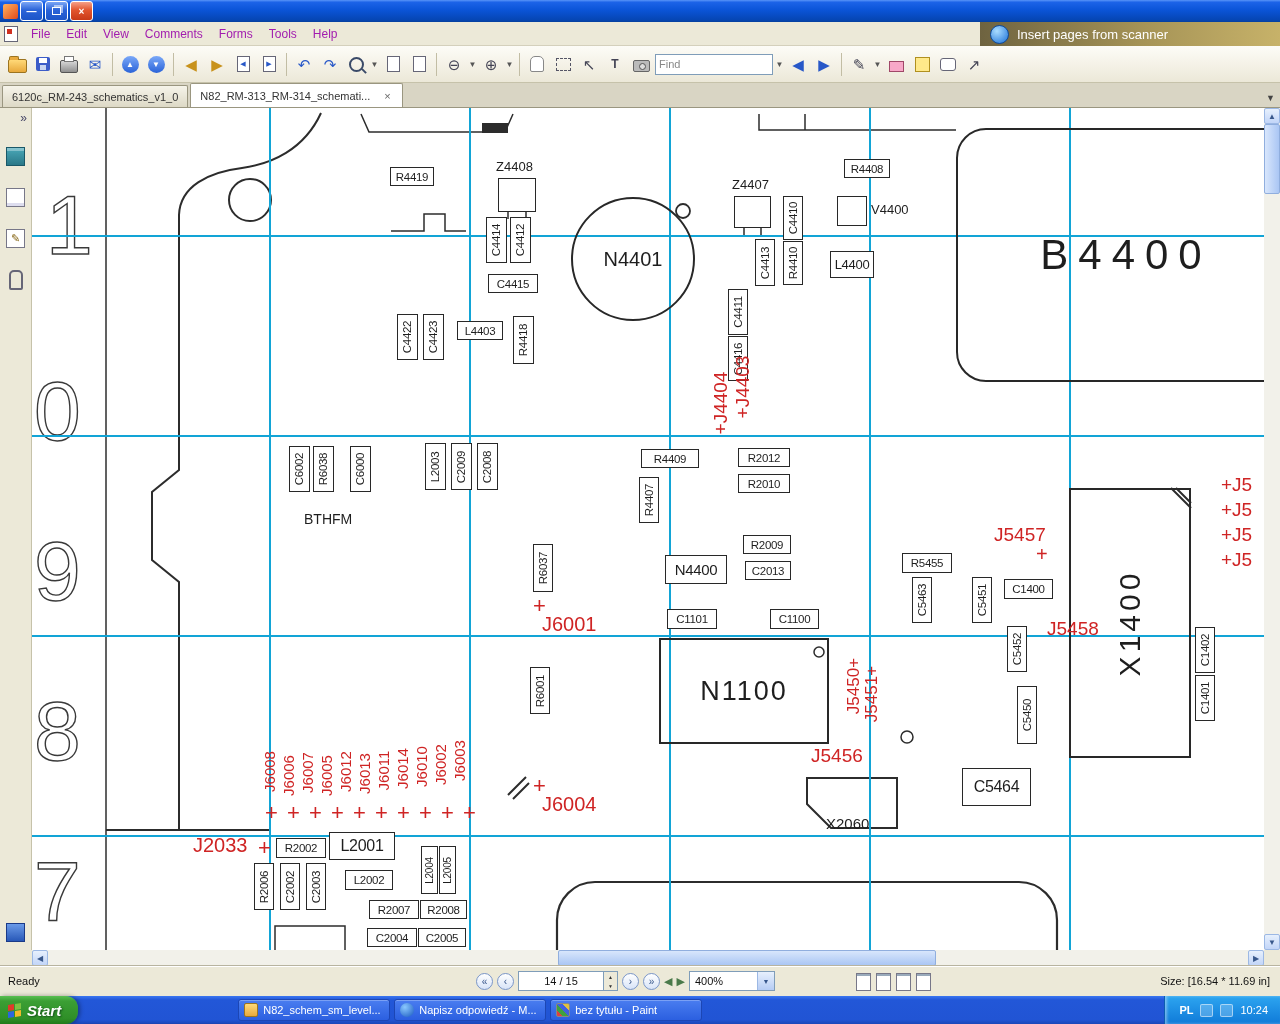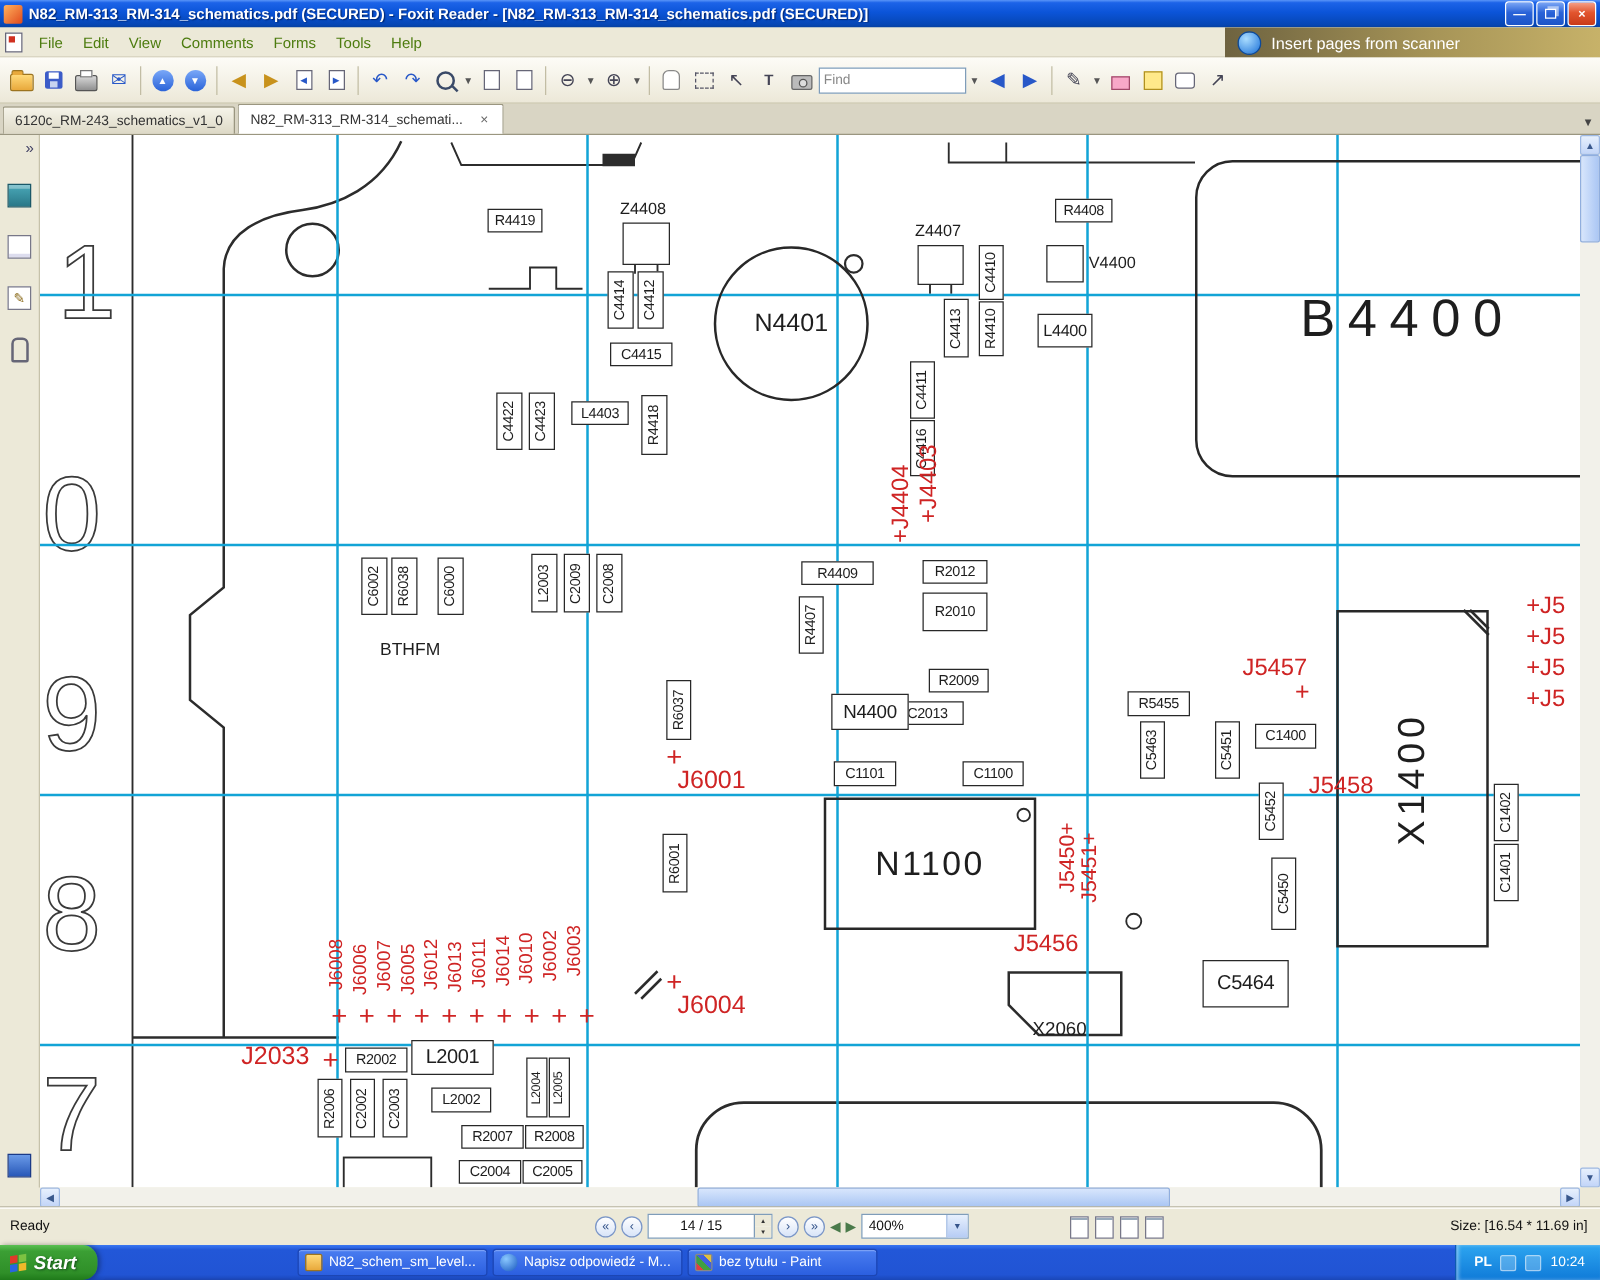--- a/index.html
+++ b/index.html
@@ -13,21 +13,21 @@
   .title-text{color:#fff;font-weight:bold;font-size:12px;margin-left:5px;flex:1;white-space:nowrap;overflow:hidden;text-shadow:1px 1px 1px #00256e;}
   .winbtn{width:21px;height:18px;margin-left:2px;border:1px solid #fff;border-radius:3px;display:flex;align-items:center;justify-content:center;
     color:#fff;font-size:10px;font-weight:bold;background:linear-gradient(180deg,#7ba6f5,#2a63d8 45%,#1c55c8);flex:none;}
   .winbtn.close{background:linear-gradient(180deg,#f5a088,#e2552e 45%,#c93a18);}
   .restore-glyph{width:7px;height:6px;border:1px solid #fff;box-shadow:2px -2px 0 0 #ffffff88;}
 
   
   .menubar{position:absolute;left:0;top:22px;width:1280px;height:24px;background:#ece9d8;border-bottom:1px solid #d4d0bc;display:flex;align-items:center;box-sizing:border-box;}
   .mdoc{width:12px;height:14px;background:#fff;border:1px solid #667;margin:0 5px 0 4px;position:relative;}
   .mdoc::after{content:"";position:absolute;left:2px;top:2px;width:5px;height:5px;background:#d03020;}
-  .menu-item{padding:3px 8px;font-size:12px;color:#4d7c0f;}
+  .menu-item{padding:3px 8px;font-size:12px;color:#a21caf;}
   .banner{position:absolute;right:0;top:0;height:24px;width:300px;display:flex;align-items:center;gap:8px;padding-left:10px;box-sizing:border-box;
     background:linear-gradient(90deg,#6e6340,#a69457 55%,#c7b269);color:#fff;font-size:13px;}
   .banner-ic{width:17px;height:17px;border-radius:50%;background:radial-gradient(circle at 35% 30%,#aaddff,#1a70d8);border:1px solid #0c4a9c;flex:none;}
 
   
   .toolbar{position:absolute;left:0;top:46px;width:1280px;height:37px;box-sizing:border-box;display:flex;align-items:center;gap:2px;padding:0 5px;
     background:linear-gradient(180deg,#fdfcf7,#ece8d8);border-bottom:1px solid #c6c2aa;}
   .tbtn{height:25px;min-width:24px;display:flex;align-items:center;justify-content:center;border-radius:2px;flex:none;color:#445;}
   .sep{width:1px;height:23px;background:#c2bda4;margin:0 3px;flex:none;}
   .caret{width:9px;font-size:8px;color:#555;text-align:center;flex:none;}
@@ -136,21 +136,20 @@
     background:linear-gradient(180deg,#2da5f0,#0f7ad8);border-left:1px solid #0c5cb0;box-shadow:inset 2px 0 3px rgba(255,255,255,.4);}
   .tray-ic{width:13px;height:13px;border-radius:2px;background:rgba(232,244,255,.25);border:1px solid rgba(255,255,255,.5);box-sizing:border-box;flex:none;}
 </style>
 </head>
 <body>
 
 <div class="screen">
 
   <div class="titlebar">
     <span class="aicon"></span>
-    <span class="title-text">N82_RM-313_RM-314_schematics.pdf (SECURED) - Foxit Reader - [N82_RM-313_RM-314_schematics.pdf (SECURED)]</span>
     <span class="winbtn">—</span>
     <span class="winbtn">
         <span class="restore-glyph"></span>
       </span>
     <span class="winbtn close">×</span>
   </div>
 
   <div class="menubar">
     <span class="mdoc"></span>
     <span class="menu-item">File</span>
@@ -359,27 +358,27 @@
         </div>
         <div class="it hbox" style="left: 798px; top: 143px; width: 44px; height: 27px; font-size: 13px;">
           <span>L4400</span>
         </div>
         <div class="it hbox" style="left: 609px; top: 341px; width: 58px; height: 19px;">
           <span>R4409</span>
         </div>
         <div class="it hbox" style="left: 706px; top: 340px; width: 52px; height: 19px;">
           <span>R2012</span>
         </div>
-        <div class="it hbox" style="left: 706px; top: 366px; width: 52px; height: 31px;">
+        <div class="it hbox" style="left: 706px; top: 366px; width: 52px; height: 19px;">
           <span>R2010</span>
         </div>
         <div class="it hbox" style="left: 711px; top: 427px; width: 48px; height: 19px;">
           <span>R2009</span>
         </div>
-        <div class="it hbox" style="left: 681px; top: 453px; width: 58px; height: 19px; text-align: right;">
+        <div class="it hbox" style="left: 713px; top: 453px; width: 46px; height: 19px; text-align: right;">
           <span>C2013</span>
         </div>
         <div class="it hbox" style="left: 633px; top: 447px; width: 62px; height: 29px; font-size: 15px;">
           <span>N4400</span>
         </div>
         <div class="it hbox" style="left: 635px; top: 501px; width: 50px; height: 20px;">
           <span>C1101</span>
         </div>
         <div class="it hbox" style="left: 738px; top: 501px; width: 49px; height: 20px;">
           <span>C1100</span>

